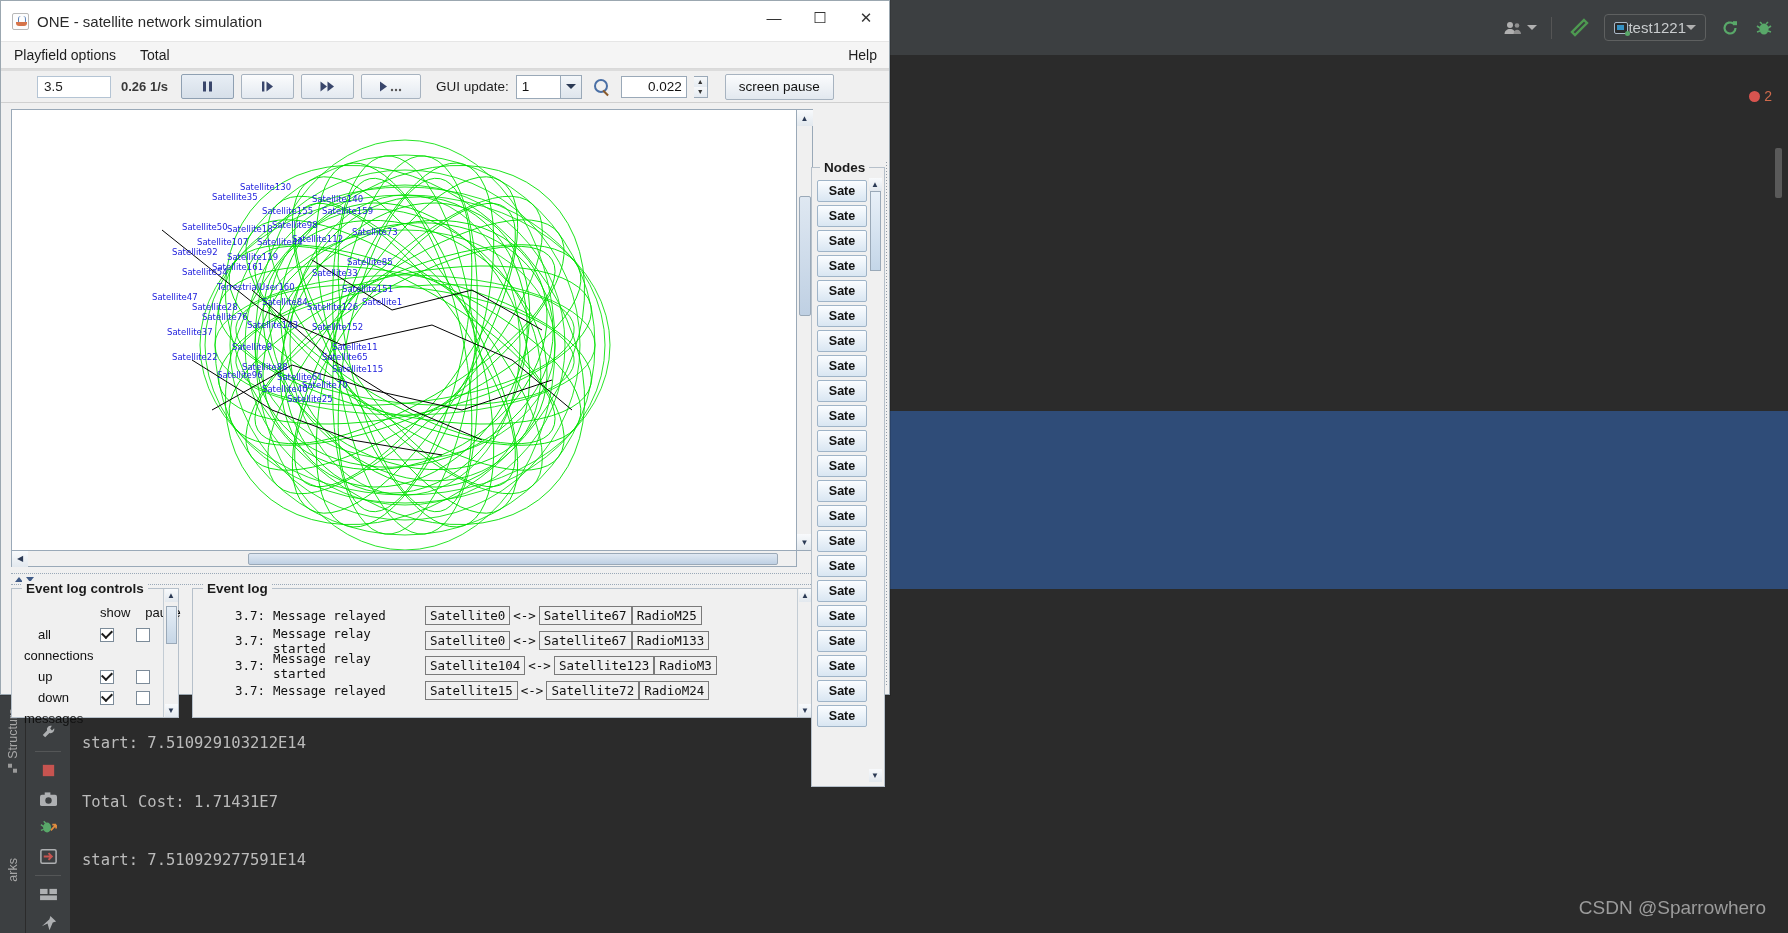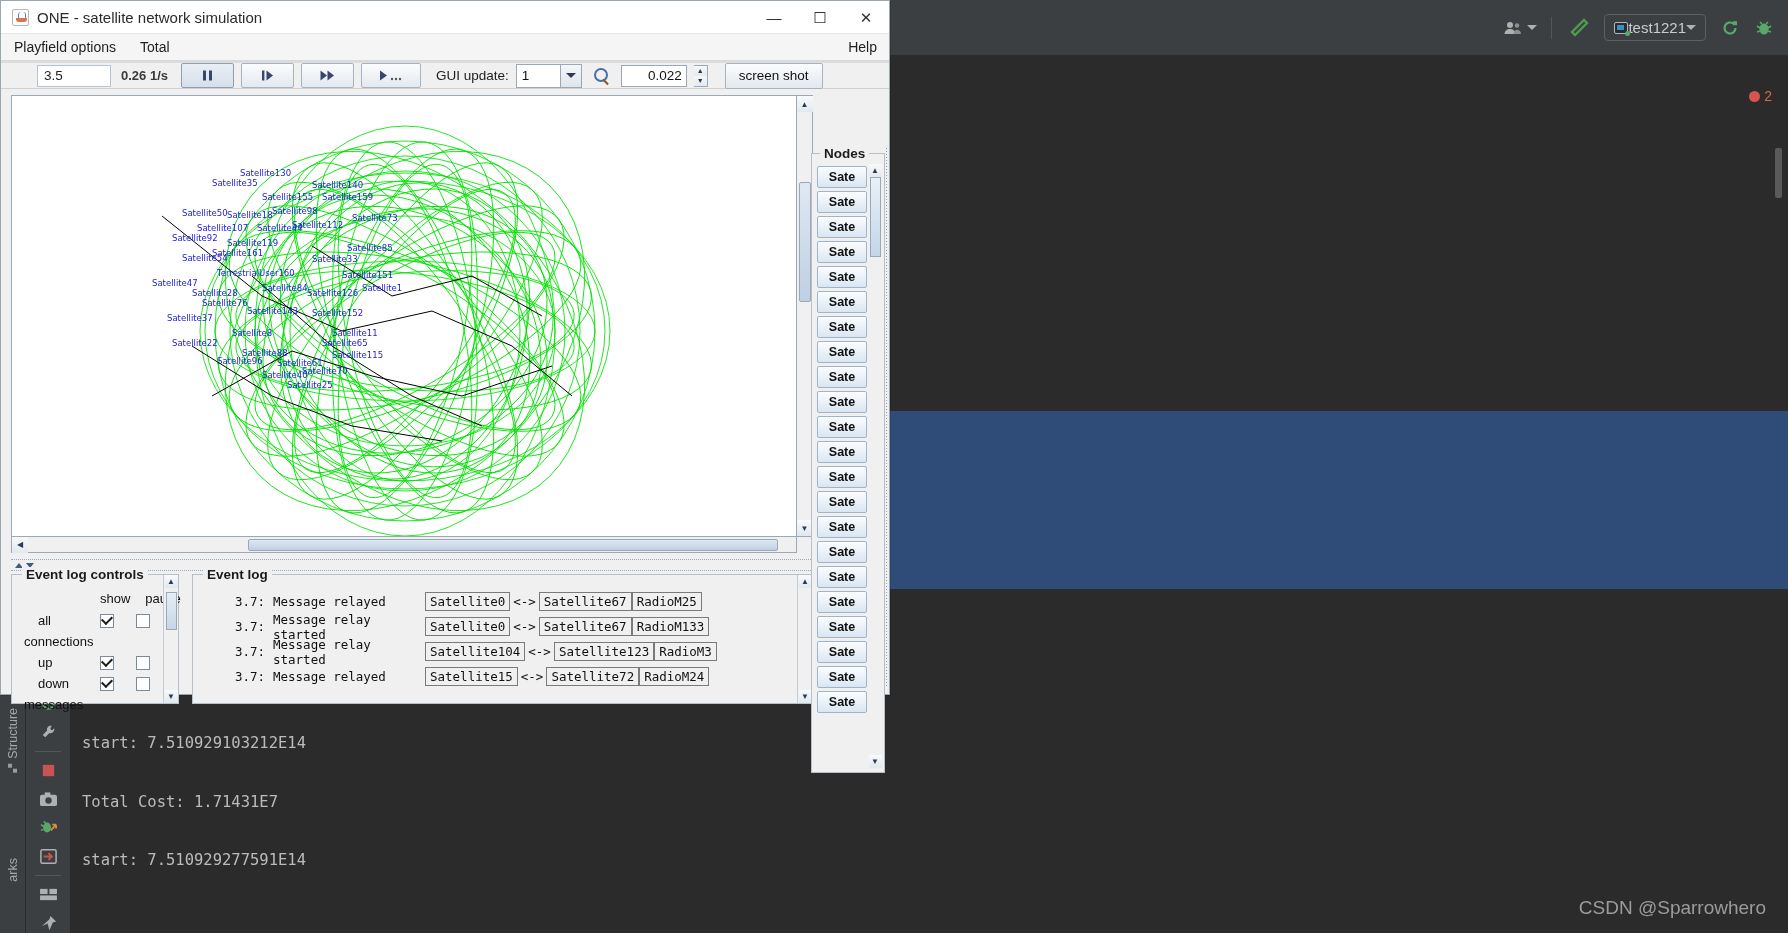--- a/index.html
+++ b/index.html
@@ -122,21 +122,21 @@
   }
 
   
   .one-win {
     position: absolute; left: 0; top: 0; width: 890px; height: 695px;
     background: #f0f0f0; border: 1px solid #9ba7b0;
     box-shadow: 0 0 0 1px rgba(0,0,0,.12);
     display: flex; flex-direction: column;
   }
   .one-title {
-    height: 33px; background: #ffffff;
+    height: 41px; background: #ffffff;
     display: flex; align-items: center; padding-left: 11px;
     border-bottom: 1px solid #e6e6e6; position: relative;
   }
   .java-ico {
     width: 17px; height: 17px; border: 1px solid #b8b8b8; border-radius:2px;
     background: #fdfdfd; position: relative; margin-right: 8px; flex:none;
   }
   .java-ico::before {
     content:''; position:absolute; left:5px; top:2px; width:6px; height:8px;
     border-left:1.4px solid #5a80b8; border-right:1.4px solid #5a80b8;
@@ -155,21 +155,21 @@
 
   .one-menubar {
     height: 27px; background: #f5f5f5; border-bottom: 1px solid #d9d9d9;
     display: flex; align-items: center; padding-left: 10px; gap: 18px;
     position: relative;
   }
   .menu-item { font-size: 14px; color: #1e1e1e; padding: 2px 3px; }
   .menu-help { position: absolute; right: 12px; font-size: 14px; color:#1e1e1e; }
 
   .one-toolbar {
-    height: 28px; background: #f0f0f0; border-bottom: 1px solid #d0d0d0;
+    height: 34px; background: #f0f0f0; border-bottom: 1px solid #d0d0d0;
     display: flex; align-items: center; padding-left: 36px; gap: 7px;
     border-top: 2px solid #dcdcdc;
   }
   .tb-field {
     width: 74px; height: 22px; background: #fff;
     border: 1px solid #b4c4d4; font-size: 13.5px; color: #222;
     display:flex; align-items:center; padding-left: 6px;
   }
   .tb-rate { font-size: 13px; color: #3a3a3a; font-weight: bold; margin: 0 6px 0 3px;}
   .tb-btn {
@@ -567,21 +567,21 @@
       <span class="cbtn">
         <span class="caret-dn" style="border-top-color:#2b3a55;"></span>
       </span>
     </div>
     <span class="zoom-ico"></span>
     <div class="spin-field">0.022</div>
     <div class="spin-arrows">
       <div>▲</div>
       <div>▼</div>
     </div>
-    <div class="ss-btn">screen shot</div>
+    <div class="ss-btn">screen pause</div>
   </div>
 
   <div class="one-body">
 
     <div class="pf-wrap">
       <div class="pf-row">
         <div class="playfield">
           <svg width="786" height="440" viewBox="0 0 786 440">
             <g stroke="#00e000" stroke-width="0.9" fill="none" opacity="0.95">
               <g id="orbits">

